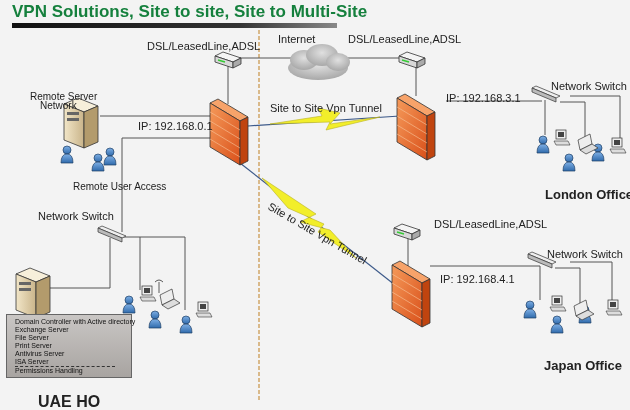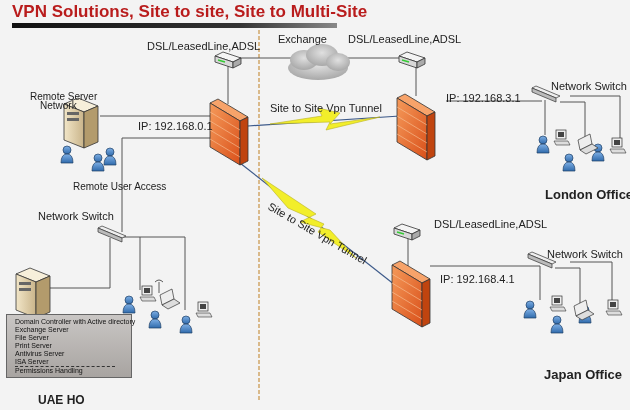--- a/index.html
+++ b/index.html
@@ -1,19 +1,19 @@
 <!DOCTYPE html>
 <html><head>
 <meta charset="utf-8">
 <style>
   html,body{margin:0;padding:0;background:#f3f3f3;}
   body{width:630px;height:410px;overflow:hidden;position:relative;font-family:"Liberation Sans",sans-serif;}
   #canvas{position:absolute;left:0;top:0;width:630px;height:410px;}
   .lbl{position:absolute;font-family:"Liberation Sans",sans-serif;color:#222;white-space:nowrap;}
-  .title{left:12px;top:2px;font-size:17px;font-weight:bold;color:#b91c1c;}
+  .title{left:12px;top:2px;font-size:17px;font-weight:bold;color:#15803d;}
   .titlebar{position:absolute;left:12px;top:23px;width:325px;height:5px;background:linear-gradient(90deg,#111 0%,#333 70%,#888 100%);}
   .f11{font-size:11px;}
   .f8{font-size:10px;}
   .bold{font-weight:bold;font-size:13px;}
   .infobox{position:absolute;left:6px;top:314px;width:124px;height:62px;background:linear-gradient(180deg,#c9c6c4,#a8a4a1);border:1px solid #666;}
   .infobox .item{position:absolute;left:8px;font-size:7px;color:#111;white-space:nowrap;}
 </style>
 </head>
 <body>
 
@@ -250,43 +250,43 @@
   <g stroke="#333" stroke-width="0.8" fill="none">
     <line x1="159" y1="282" x2="159" y2="293"></line>
       <path d="M155 282 Q159 278 163 282"></path>
   </g>
 </svg>
 
 <div class="lbl title">VPN Solutions, Site to site, Site to Multi-Site</div>
 <div class="titlebar"></div>
 
 <div class="lbl f11" style="left:147px;top:40px;">DSL/LeasedLine,ADSL</div>
-<div class="lbl f11" style="left:278px;top:33px;">Exchange</div>
+<div class="lbl f11" style="left:278px;top:33px;">Internet</div>
 <div class="lbl f11" style="left:348px;top:33px;">DSL/LeasedLine,ADSL</div>
 
 <div class="lbl f8" style="left:30px;top:91px;">Remote Server</div>
 <div class="lbl f8" style="left:40px;top:100px;">Network</div>
 <div class="lbl f11" style="left:138px;top:120px;">IP: 192.168.0.1</div>
 <div class="lbl f8" style="left:54px;top:181px;padding-left:19px;">Remote User Access</div>
 <div class="lbl f11" style="left:38px;top:210px;">Network Switch</div>
 
 <div class="lbl f11" style="left:270px;top:102px;">Site to Site Vpn Tunnel</div>
 <div class="lbl f11" style="left:272px;top:200px;transform:rotate(30deg);transform-origin:left top;">Site to Site Vpn Tunnel</div>
 
 <div class="lbl f11" style="left:446px;top:92px;">IP: 192.168.3.1</div>
 <div class="lbl f11" style="left:551px;top:80px;">Network Switch</div>
 <div class="lbl bold" style="left:545px;top:187px;">London Office</div>
 
 <div class="lbl f11" style="left:434px;top:218px;">DSL/LeasedLine,ADSL</div>
 <div class="lbl f11" style="left:440px;top:273px;">IP: 192.168.4.1</div>
 <div class="lbl f11" style="left:547px;top:248px;">Network Switch</div>
-<div class="lbl bold" style="left:544px;top:358px;margin-top:9px;">Japan Office</div>
+<div class="lbl bold" style="left:544px;top:358px;">Japan Office</div>
 
 <div class="infobox">
   <div class="item" style="top:3px;">Domain Controller with Active directory</div>
   <div class="item" style="top:11px;">Exchange Server</div>
   <div class="item" style="top:19px;">File Server</div>
   <div class="item" style="top:27px;">Print Server</div>
   <div class="item" style="top:35px;">Antivirus Server</div>
   <div class="item" style="top:43px;">ISA Server</div>
   <div class="item" style="top:51px;border-top:1px dashed #333;width:100px;">Permissions Handling</div>
 </div>
-<div class="lbl bold" style="left:38px;top:393px;font-size:12px;">UAE HO</div>
+<div class="lbl bold" style="left:38px;top:393px;font-size:16px;">UAE HO</div>
 
 </body></html>

